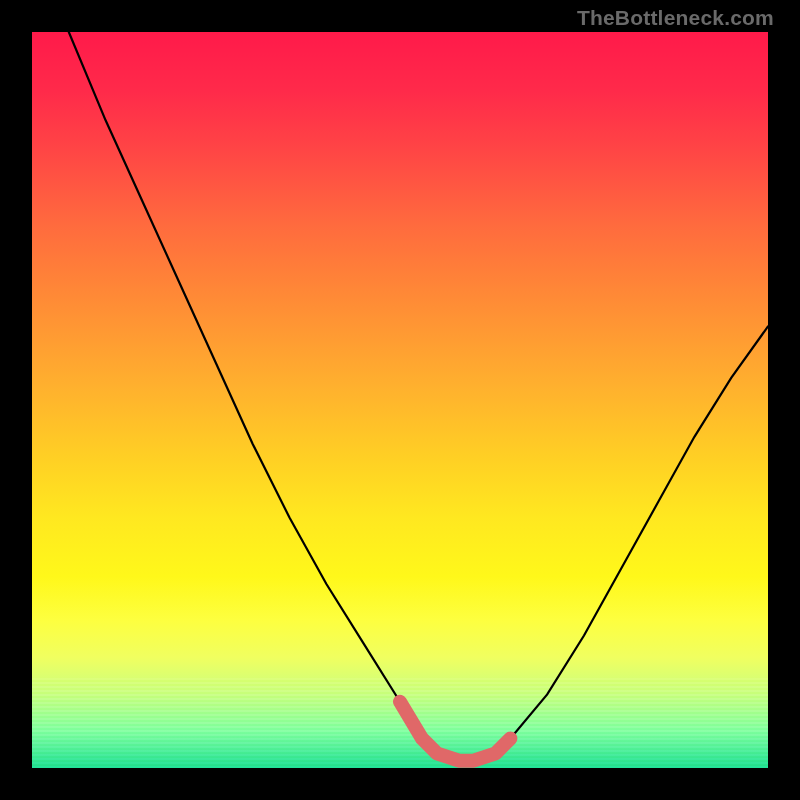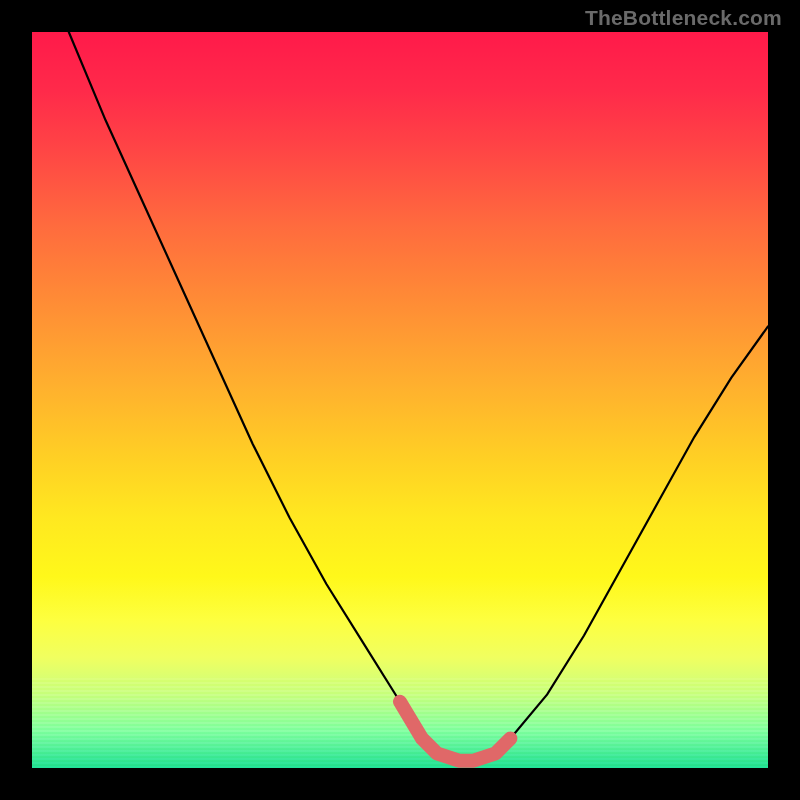--- a/index.html
+++ b/index.html
@@ -46,21 +46,21 @@
       rgba(255,255,255,0.08) 2px,
       rgba(0,0,0,0.04) 2px,
       rgba(0,0,0,0.04) 4px
     );
     mix-blend-mode: overlay;
     pointer-events: none;
   }
   .watermark {
     position: absolute;
     top: 6px;
-    right: 18px;
+    right: 26px;
     font-family: Arial, Helvetica, sans-serif;
     font-size: 21px;
     font-weight: 600;
     color: #6a6a6a;
     letter-spacing: 0.2px;
   }
   svg.overlay {
     position: absolute;
     left: 32px;
     top: 32px;

